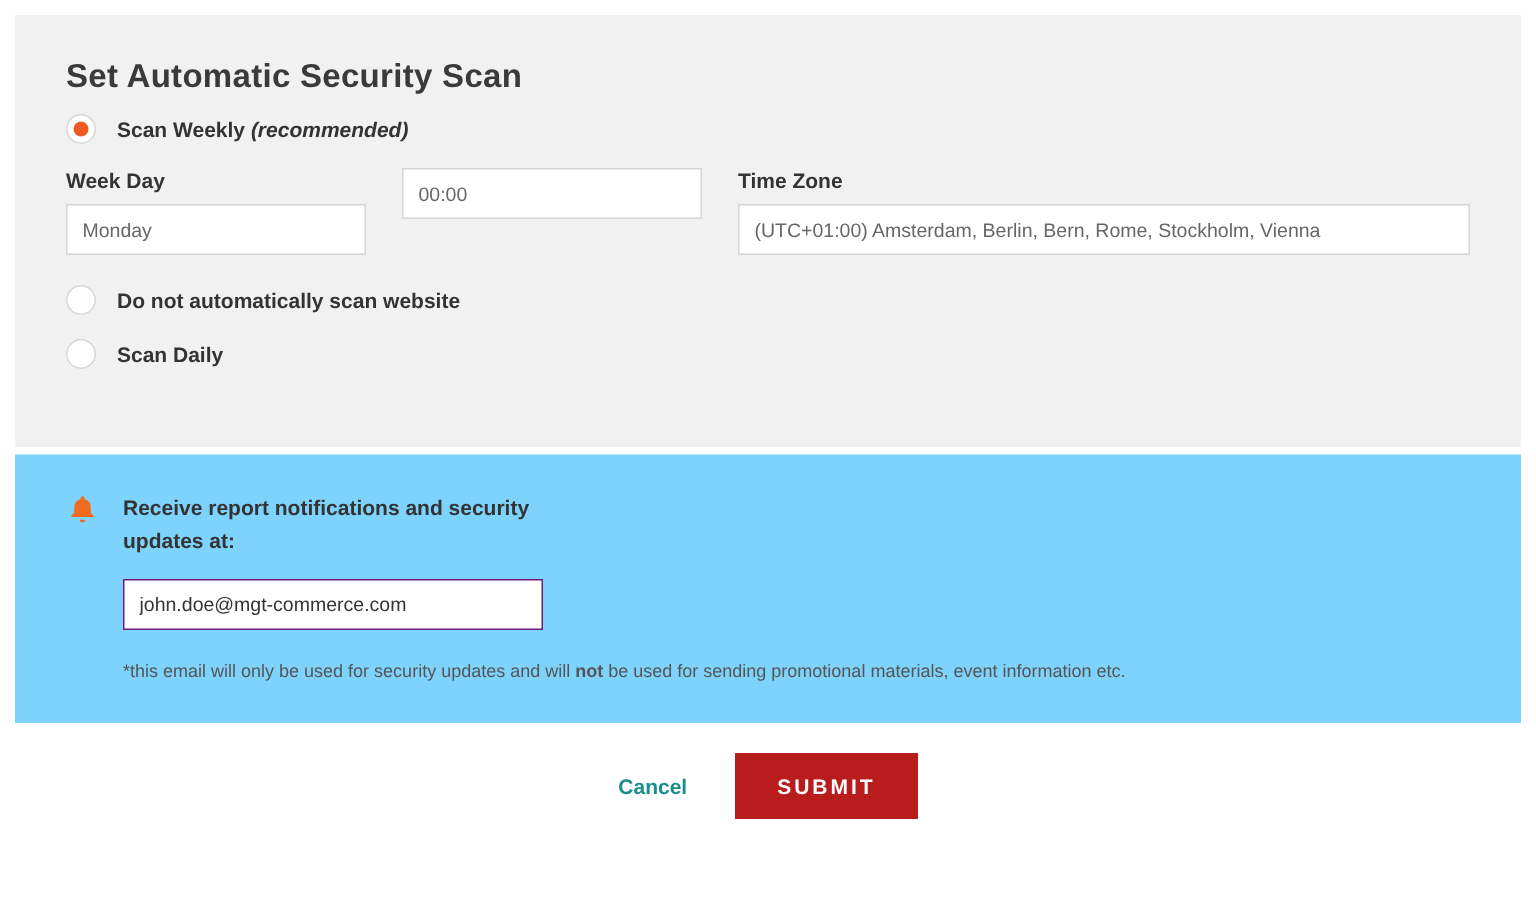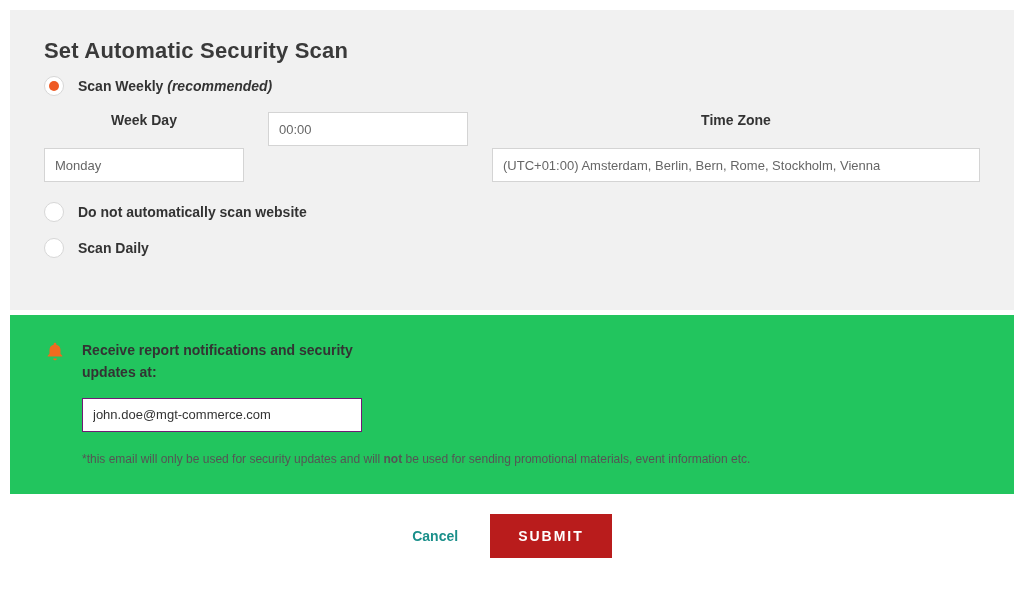--- a/index.html
+++ b/index.html
@@ -67,39 +67,38 @@
       display: flex;
       flex-direction: column;
     }
     .col-day { width: 200px; }
     .col-time { width: 200px; }
     .col-tz { flex: 1; }
     .field-label {
       font-size: 14px;
       font-weight: 700;
       color: #333;
-      margin-bottom: 20px;
-      text-align: center;
+      margin-bottom: 8px;
     }
     .text-input {
       height: 34px;
       border: 1px solid #d4d4d4;
       background: #fff;
       padding: 0 10px;
       font-size: 13px;
       color: #666;
       outline: none;
       font-family: inherit;
     }
     .radio-group-bottom {
       margin-top: 12px;
     }
 
     .panel-notify {
-      background: #22c55e;
+      background: #7dd3fc;
       margin: 5px 10px 0 10px;
       padding: 24px 34px 28px 34px;
     }
     .notify-head {
       display: flex;
       align-items: flex-start;
     }
     .bell-wrap {
       width: 24px;
       margin-right: 14px;

